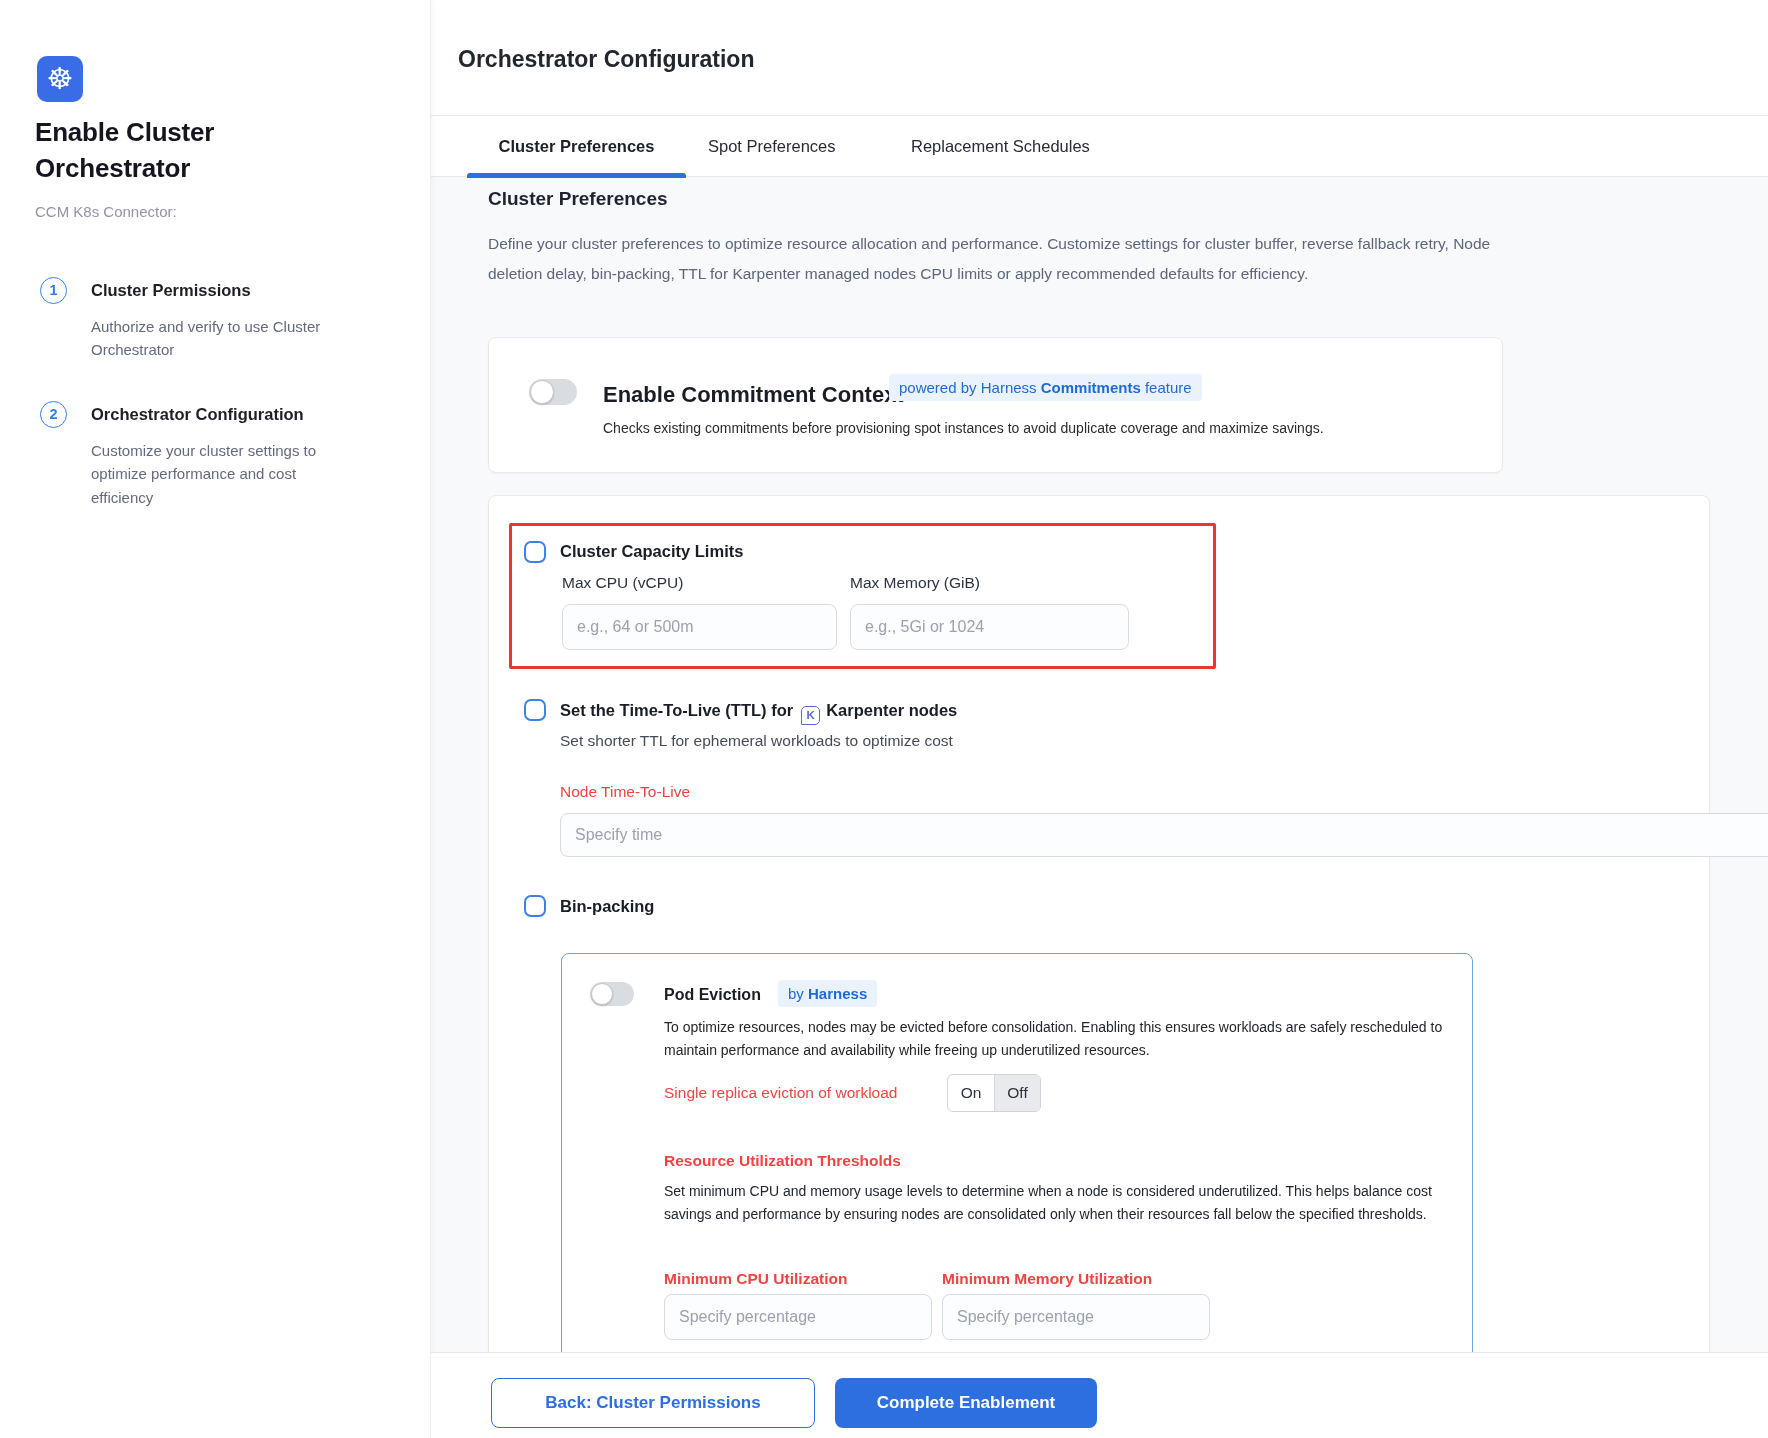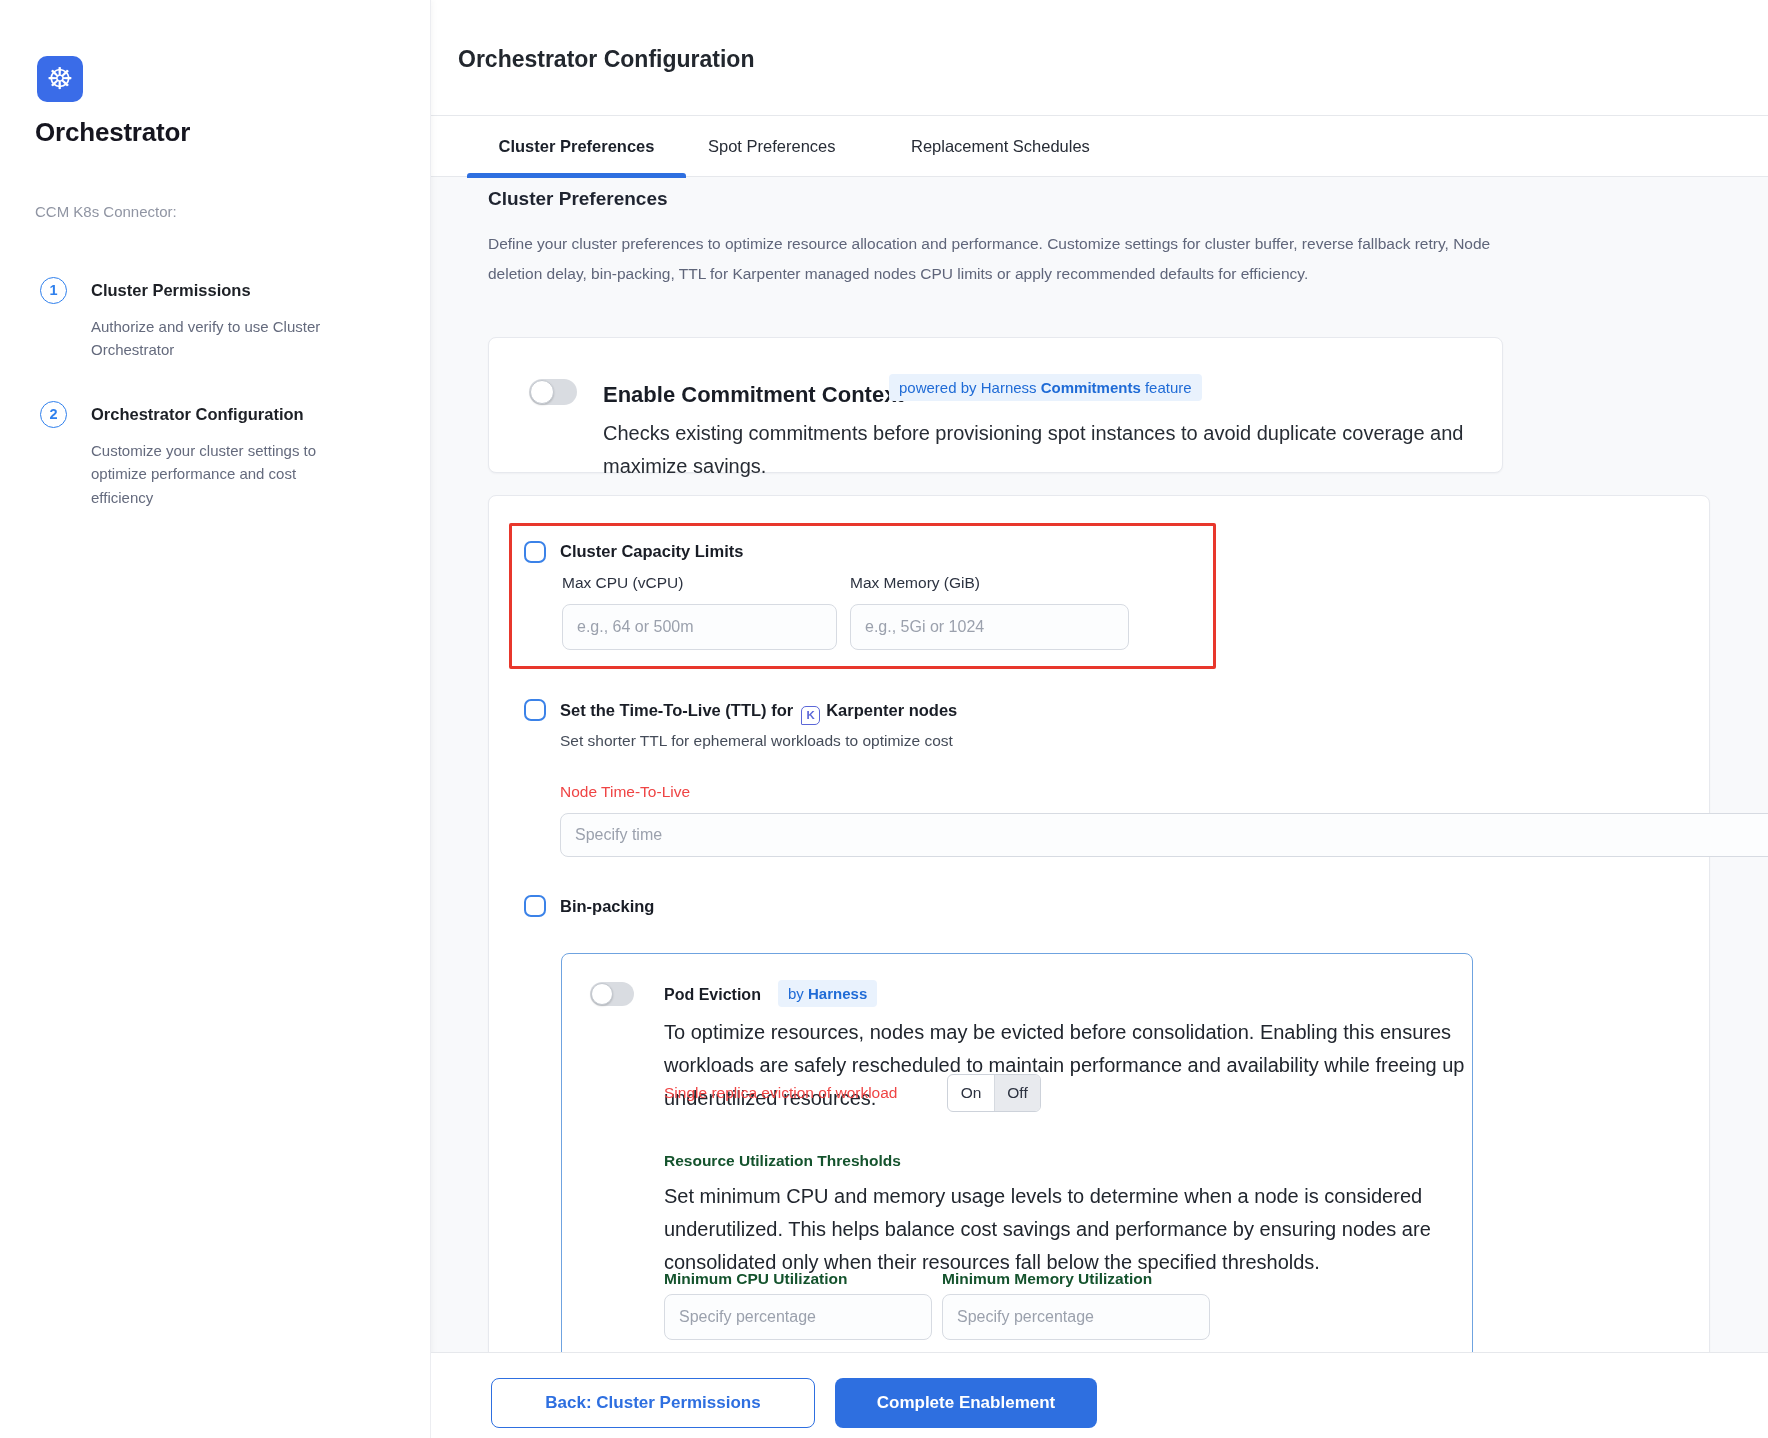--- a/index.html
+++ b/index.html
@@ -54,35 +54,35 @@
 
   .badge { display:inline-block; background:#e9f2fd; color:#1f6bd6; font-size:15px; border-radius:4px;
            padding:5px 10px; white-space:nowrap; }
   .badge b { font-weight:700; }
 
   .checkbox { position:absolute; width:22px; height:22px; background:#fff; border:2px solid #3b82e8;
               border-radius:7px; cursor:pointer; }
 
   .group-title { position:absolute; font-size:16.5px; font-weight:700; color:#191d26; }
   .field-label { position:absolute; font-size:15.5px; color:#ef4444; }
-  .field-label.strong { font-weight:600; color:#14532d; }
+  .field-label.strong { font-weight:600; color:#ef4444; }
   .text-input { position:absolute; border:1px solid #d7dbe2; border-radius:8px; background:#fcfdfe;
                 font-family:"Liberation Sans", sans-serif; font-size:16px; color:#a16207; padding:0 14px; }
   .text-input::placeholder { color:#9ba1ad; }
 
   .redbox { position:absolute; left:20px; top:27px; width:707px; height:146px; border:3px solid #e8372c;
             border-radius:2px; pointer-events:none; z-index:3; }
 
   .karpenter-icon { display:inline-block; width:19px; height:19px; border:1.6px solid #5b67d8; border-radius:5px 5px 5px 1px;
                     color:#5b67d8; font-size:11.5px; font-weight:700; text-align:center; line-height:16px;
                     vertical-align:-3px; margin:0 6px 0 8px; background:#fff; }
 
   .pod-card { position:absolute; left:72px; top:457px; width:912px; height:420px; background:#fff;
               border:1.5px solid #6fa3e0; border-radius:8px; }
-  .para { position:absolute; font-size:20px; color:#21262e; line-height:1.65; }
+  .para { position:absolute; font-size:14px; color:#21262e; line-height:1.65; }
 
   .onoff { position:absolute; display:flex; border:1px solid #cdd2da; border-radius:6px; overflow:hidden;
            height:38px; background:#fff; }
   .onoff .seg { width:46px; line-height:36px; text-align:center; font-size:15.5px; color:#2c3240; cursor:pointer; }
   .onoff .seg.off { background:#e8eaee; border-left:1px solid #d6dae0; }
 
   
   .footer { position:absolute; left:431px; top:1352px; width:1337px; height:86px; background:#fff;
             border-top:1px solid #e6e8ec; z-index:2; }
   .btn { position:absolute; top:25px; height:50px; border-radius:8px; font-family:"Liberation Sans", sans-serif;
@@ -91,20 +91,21 @@
   .btn-primary { left:404px; width:262px; background:#2e6fe0; border:none; color:#fff; }
 </style>
 </head>
 <body>
 
 <div class="app">
 
   <div class="sidebar">
     <div class="k8s-logo">☸</div>
     <div class="side-title">
+      <div>Enable Cluster</div>
       <div>Orchestrator</div>
     </div>
     <div class="connector-label">CCM K8s Connector:</div>
 
     <div class="step-circle" style="top:277px;">1</div>
     <div class="step-title" style="top:281px;">Cluster Permissions</div>
     <div class="step-desc" style="top:315px;">Authorize and verify to use Cluster Orchestrator</div>
 
     <div class="step-circle" style="top:401px;">2</div>
     <div class="step-title" style="top:405px;">Orchestrator Configuration</div>

